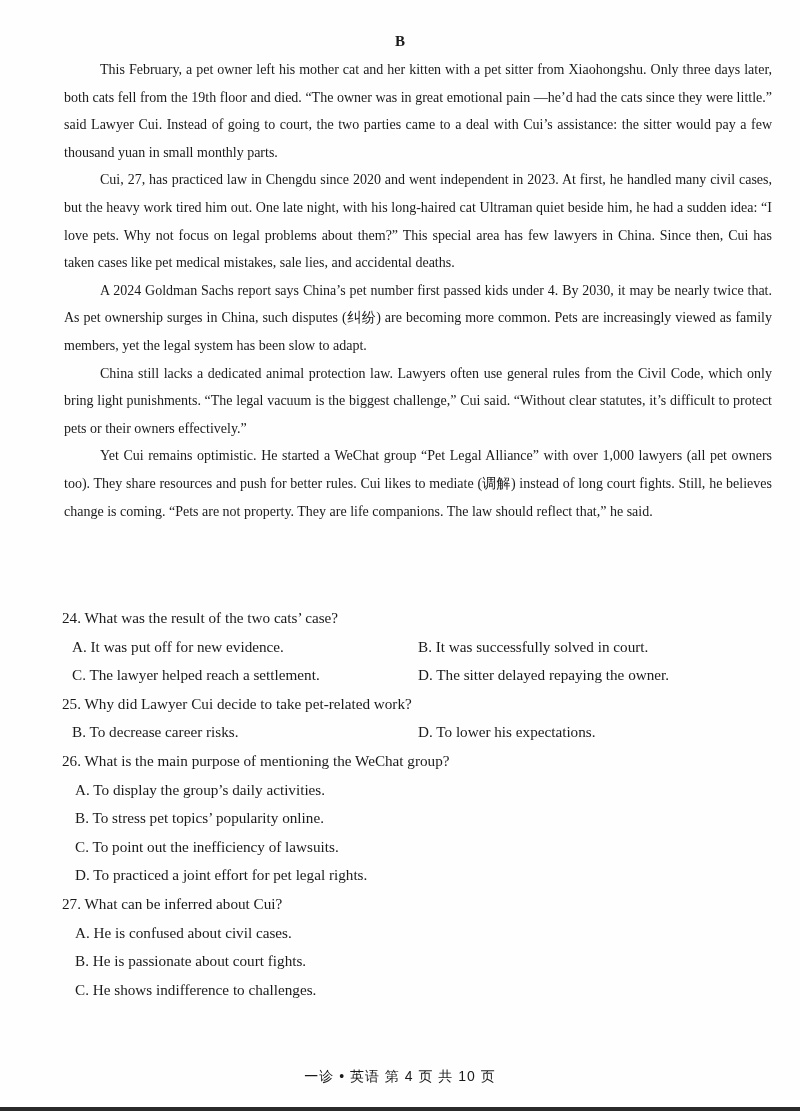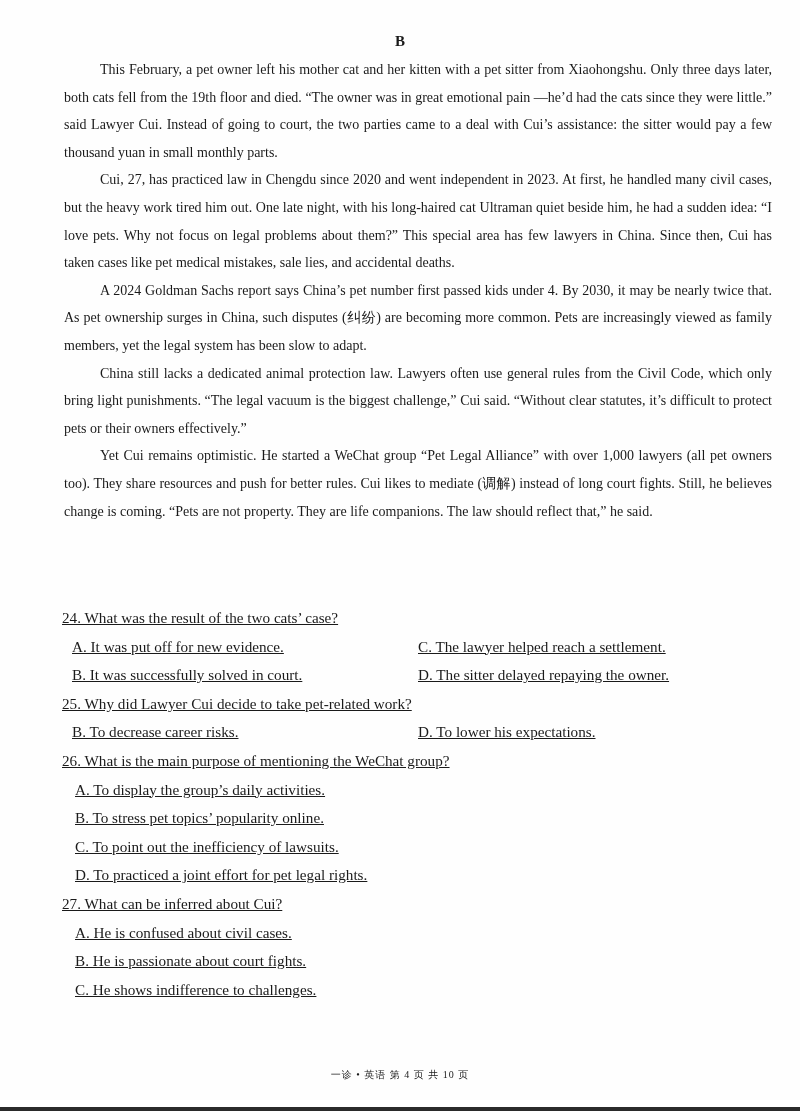--- a/index.html
+++ b/index.html
@@ -39,21 +39,20 @@
     .passage p {
       margin: 0 0 0 0;
       text-indent: 36px;
     }
     .questions {
       position: absolute;
       left: 62px;
       top: 604px;
       width: 710px;
       font-size: 15.2px;
-      text-decoration: underline;
     }
     .q-stem {
       height: 28.6px;
       line-height: 28.6px;
       white-space: nowrap;
     }
     .opts-grid {
       display: grid;
       grid-template-columns: 346px 340px;
       margin-left: 10px;
@@ -64,22 +63,22 @@
     .opt {
       height: 28.6px;
       line-height: 28.6px;
       white-space: nowrap;
     }
     .footer {
       position: absolute;
       top: 1068px;
       left: 0; width: 800px;
       text-align: center;
-      font-size: 10px;
-      font-family: Liberation Serif, serif;
+      font-size: 14px;
+      font-family: Liberation Sans, sans-serif;
       letter-spacing: 1px;
     }
     .bottom-bar {
       position: absolute;
       left: 0; top: 1107px;
       width: 800px; height: 4px;
       background: #2a2a2a;
     }
   </style>
 </head>
@@ -94,22 +93,22 @@
     <p>A 2024 Goldman Sachs report says China’s pet number first passed kids under 4. By 2030, it may be nearly twice that. As pet ownership surges in China, such disputes (纠纷) are becoming more common. Pets are increasingly viewed as family members, yet the legal system has been slow to adapt.</p>
     <p>China still lacks a dedicated animal protection law. Lawyers often use general rules from the Civil Code, which only bring light punishments. “The legal vacuum is the biggest challenge,” Cui said. “Without clear statutes, it’s difficult to protect pets or their owners effectively.”</p>
     <p>Yet Cui remains optimistic. He started a WeChat group “Pet Legal Alliance” with over 1,000 lawyers (all pet owners too). They share resources and push for better rules. Cui likes to mediate (调解) instead of long court fights. Still, he believes change is coming. “Pets are not property. They are life companions. The law should reflect that,” he said.</p>
   </div>
 
   <div class="questions">
 
     <div class="q-stem">24. What was the result of the two cats’ case?</div>
     <div class="opts-grid">
       <div class="opt">A. It was put off for new evidence.</div>
+      <div class="opt">B. It was successfully solved in court.</div>
       <div class="opt">C. The lawyer helped reach a settlement.</div>
-      <div class="opt">B. It was successfully solved in court.</div>
       <div class="opt">D. The sitter delayed repaying the owner.</div>
     </div>
 
     <div class="q-stem">25. Why did Lawyer Cui decide to take pet-related work?</div>
     <div class="opts-grid">
       <div class="opt">B. To decrease career risks.</div>
       <div class="opt">D. To lower his expectations.</div>
     </div>
 
     <div class="q-stem">26. What is the main purpose of mentioning the WeChat group?</div>

